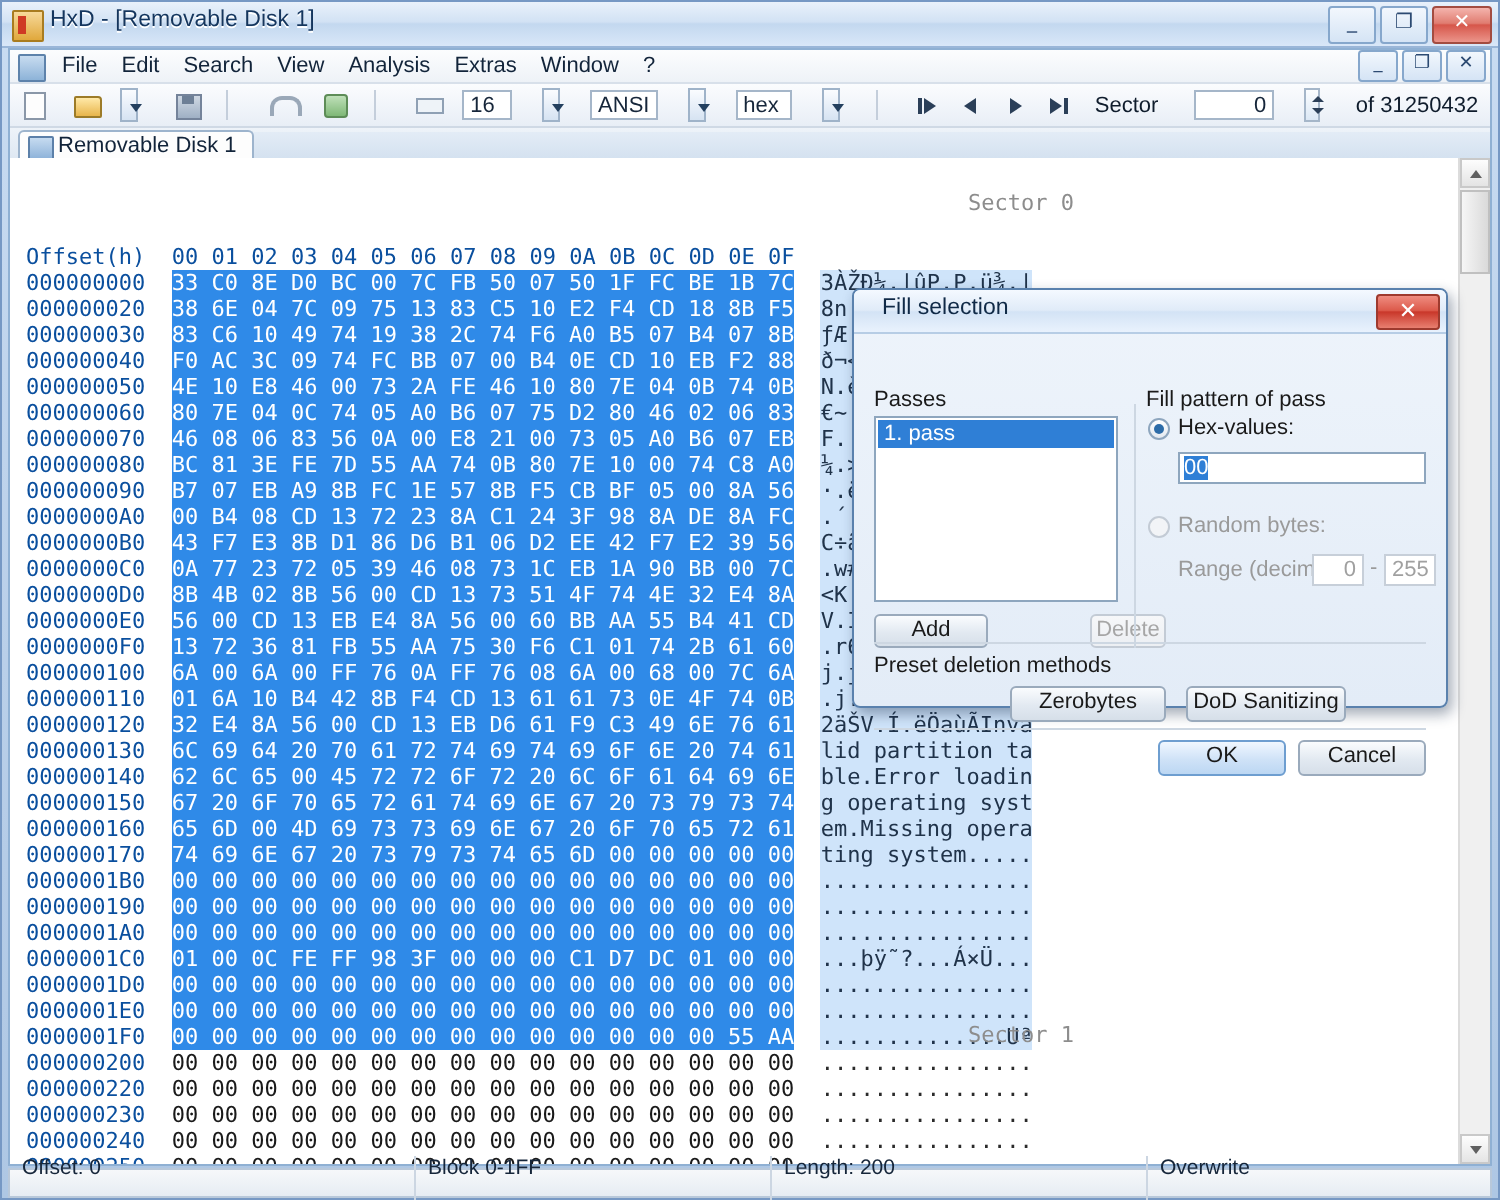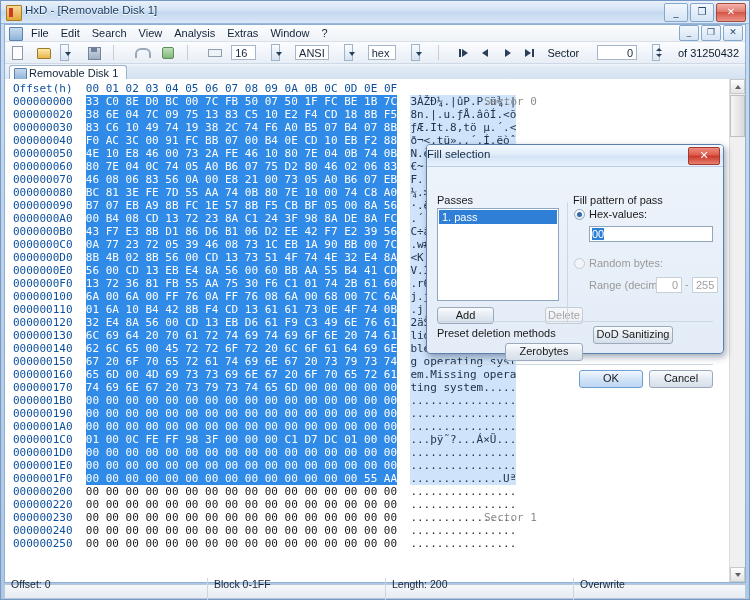--- a/index.html
+++ b/index.html
@@ -129,21 +129,21 @@
   }
   .tabfill{position:absolute;left:105px;right:0;top:2px;height:15px;background:linear-gradient(180deg,#e3ecf6,#d2e0ef);border-bottom:1px solid #a8bdd4;}
   
   #hexview{
     position:absolute;left:0;right:0;top:54px;bottom:0;
     background:#ffffff;overflow:hidden;
     font-family:"DejaVu Sans Mono","Liberation Mono",monospace;
     font-size:11px;
   }
   #hexinner{position:absolute;left:0;top:0;right:15px;bottom:0;padding:3px 0 0 8px;box-sizing:border-box;}
-  .hdrrow{color:#0a4f9e;white-space:pre;height:13px;line-height:13px;letter-spacing:0;}
+  .hdrrow{color:#0a4f9e;white-space:pre;height:13px;line-height:13px;letter-spacing:0;margin-top:40px;}
   .hrow{height:13px;line-height:13px;white-space:pre;}
   .off{color:#0a4f9e;}
   .hx{color:#1a1a1a;}
   .hx.sel{background:#2f8ae8;color:#ffffff;}
   .asc{color:#2b2b2b;}
   .asc.sel{background:#cfe4fa;color:#20334a;}
   .sectorlbl{position:absolute;color:#8d8d8d;font-family:"DejaVu Sans Mono","Liberation Mono",monospace;font-size:11px;}
   
   #vscroll{
     position:absolute;right:0;top:54px;bottom:0;width:15px;
@@ -170,21 +170,21 @@
     background:linear-gradient(180deg,#eef4fb,#e3ecf7);
     border:1px solid #5a81ad;border-radius:4px;
     box-shadow:2px 3px 7px rgba(20,40,70,.40);
     box-sizing:border-box;
   }
   #dlgtitle{
     height:21px;position:relative;border-radius:3px 3px 0 0;
     background:linear-gradient(180deg,#f4f9ff 0%,#e0ebf8 48%,#d3e3f5 52%,#e9f2fd 100%);
     border-bottom:1px solid #b7cde5;
   }
-  #dlgtitle .t{position:absolute;left:0;top:3px;font-size:11.5px;color:#102a47;}
+  #dlgtitle .t{position:absolute;left:14px;top:3px;font-size:11.5px;color:#102a47;}
   #dlgclose{
     position:absolute;right:3px;top:2px;width:30px;height:16px;border-radius:2px;
     background:linear-gradient(180deg,#ef8c80,#dc5a4b 45%,#c9372a 50%,#e87f70);
     border:1px solid #9e3a2e;
   }
   #dlgclose .g{position:absolute;left:0;right:0;top:1px;text-align:center;color:#fff;font-size:11px;font-weight:bold;line-height:13px;font-family:"DejaVu Sans",sans-serif;}
   #dlgbody{position:absolute;left:0;right:0;top:21px;bottom:0;padding:6px 8px;box-sizing:border-box;}
   .lbl{font-size:11px;color:#1a1a1a;}
   .lbl.dim{color:#9a9a9a;}
   
@@ -226,21 +226,21 @@
     position:absolute;height:16px;background:#fff;border:1px solid #c7cfd9;box-sizing:border-box;
     font-size:11px;color:#a0a0a0;text-align:right;padding:1px 3px;line-height:13px;
   }
   #range-min{left:229px;top:111px;width:26px;}
   #range-dash{position:absolute;left:258px;top:112px;color:#9a9a9a;}
   #range-max{left:265px;top:111px;width:26px;}
   
   .hrule{position:absolute;left:10px;right:10px;height:1px;background:#cdd7e2;}
   #preset-label{position:absolute;left:10px;top:161px;}
   #btn-zero{position:absolute;left:78px;top:177px;width:78px;height:18px;}
-  #btn-dod{position:absolute;left:166px;top:160px;width:80px;height:18px;}
+  #btn-dod{position:absolute;left:166px;top:177px;width:80px;height:18px;}
   
   #btn-ok{position:absolute;left:152px;top:204px;width:64px;height:18px;}
   #btn-cancel{position:absolute;left:222px;top:204px;width:64px;height:18px;}
 </style>
 </head>
 <body>
 
 <div id="app">
 
   <div id="titlebar">
@@ -343,21 +343,21 @@
       </div>
     </div>
 
     <div id="hexview">
       <div id="hexinner">
         <div class="hdrrow"><span>Offset(h)</span>  <span>00</span> <span>01</span> <span>02</span> <span>03</span> <span>04</span> <span>05</span> <span>06</span> <span>07</span> <span>08</span> <span>09</span> <span>0A</span> <span>0B</span> <span>0C</span> <span>0D</span> <span>0E</span> <span>0F</span></div>
         <div id="rowhost">
             <div class="hrow"><span class="off">000000000</span>  <span class="hx sel">33 C0 8E D0 BC 00 7C FB 50 07 50 1F FC BE 1B 7C</span>  <span class="asc sel">3ÀŽÐ¼.|ûP.P.ü¾.|</span></div>
             <div class="hrow"><span class="off">000000020</span>  <span class="hx sel">38 6E 04 7C 09 75 13 83 C5 10 E2 F4 CD 18 8B F5</span>  <span class="asc sel">8n.|.u.ƒÅ.âôÍ.&lt;õ</span></div>
             <div class="hrow"><span class="off">000000030</span>  <span class="hx sel">83 C6 10 49 74 19 38 2C 74 F6 A0 B5 07 B4 07 8B</span>  <span class="asc sel">ƒÆ.It.8,tö µ.´.&lt;</span></div>
-            <div class="hrow"><span class="off">000000040</span>  <span class="hx sel">F0 AC 3C 00 91 FC BB 07 00 B4 0E CD 10 EB F2 88</span>  <span class="asc sel">ð¬&lt;.tü»..´.Í.ëòˆ</span></div>
+            <div class="hrow"><span class="off">000000040</span>  <span class="hx sel">F0 AC 3C 09 74 FC BB 07 00 B4 0E CD 10 EB F2 88</span>  <span class="asc sel">ð¬&lt;.tü»..´.Í.ëòˆ</span></div>
             <div class="hrow"><span class="off">000000050</span>  <span class="hx sel">4E 10 E8 46 00 73 2A FE 46 10 80 7E 04 0B 74 0B</span>  <span class="asc sel">N.èF.s*þF.€~..t.</span></div>
             <div class="hrow"><span class="off">000000060</span>  <span class="hx sel">80 7E 04 0C 74 05 A0 B6 07 75 D2 80 46 02 06 83</span>  <span class="asc sel">€~..t. ¶.uÒ€F..ƒ</span></div>
             <div class="hrow"><span class="off">000000070</span>  <span class="hx sel">46 08 06 83 56 0A 00 E8 21 00 73 05 A0 B6 07 EB</span>  <span class="asc sel">F..ƒV..è!.s. ¶.ë</span></div>
             <div class="hrow"><span class="off">000000080</span>  <span class="hx sel">BC 81 3E FE 7D 55 AA 74 0B 80 7E 10 00 74 C8 A0</span>  <span class="asc sel">¼.&gt;þ}Uªt.€~..tÈ </span></div>
             <div class="hrow"><span class="off">000000090</span>  <span class="hx sel">B7 07 EB A9 8B FC 1E 57 8B F5 CB BF 05 00 8A 56</span>  <span class="asc sel">·.ë©&lt;ü.W&lt;õË¿..ŠV</span></div>
             <div class="hrow"><span class="off">0000000A0</span>  <span class="hx sel">00 B4 08 CD 13 72 23 8A C1 24 3F 98 8A DE 8A FC</span>  <span class="asc sel">.´.Í.r#ŠÁ$?˜ŠÞŠü</span></div>
             <div class="hrow"><span class="off">0000000B0</span>  <span class="hx sel">43 F7 E3 8B D1 86 D6 B1 06 D2 EE 42 F7 E2 39 56</span>  <span class="asc sel">C÷ã&lt;Ñ†Ö±.ÒîB÷â9V</span></div>
             <div class="hrow"><span class="off">0000000C0</span>  <span class="hx sel">0A 77 23 72 05 39 46 08 73 1C EB 1A 90 BB 00 7C</span>  <span class="asc sel">.w#r.9F.s.ë...».|</span></div>
             <div class="hrow"><span class="off">0000000D0</span>  <span class="hx sel">8B 4B 02 8B 56 00 CD 13 73 51 4F 74 4E 32 E4 8A</span>  <span class="asc sel">&lt;K.&lt;V.Í.sQOtN2äŠ</span></div>
             <div class="hrow"><span class="off">0000000E0</span>  <span class="hx sel">56 00 CD 13 EB E4 8A 56 00 60 BB AA 55 B4 41 CD</span>  <span class="asc sel">V.Í.ëäŠV.`»ªU´AÍ</span></div>

